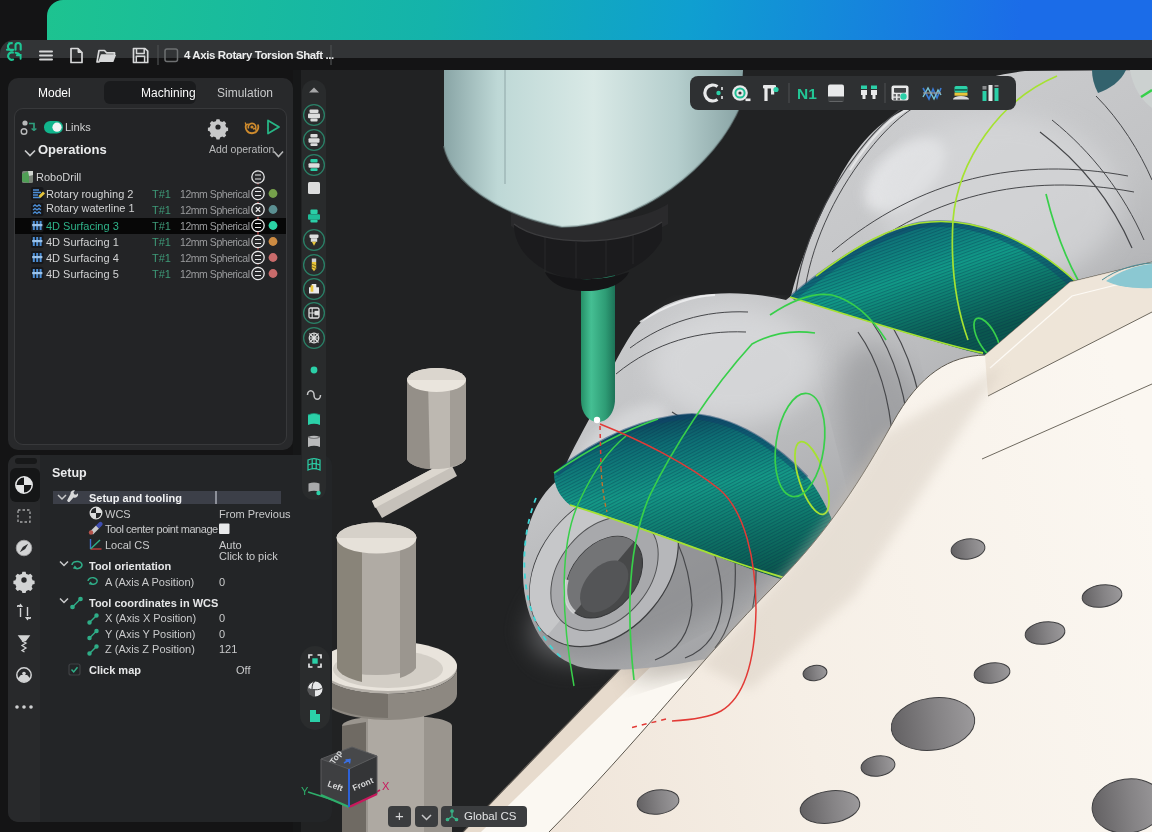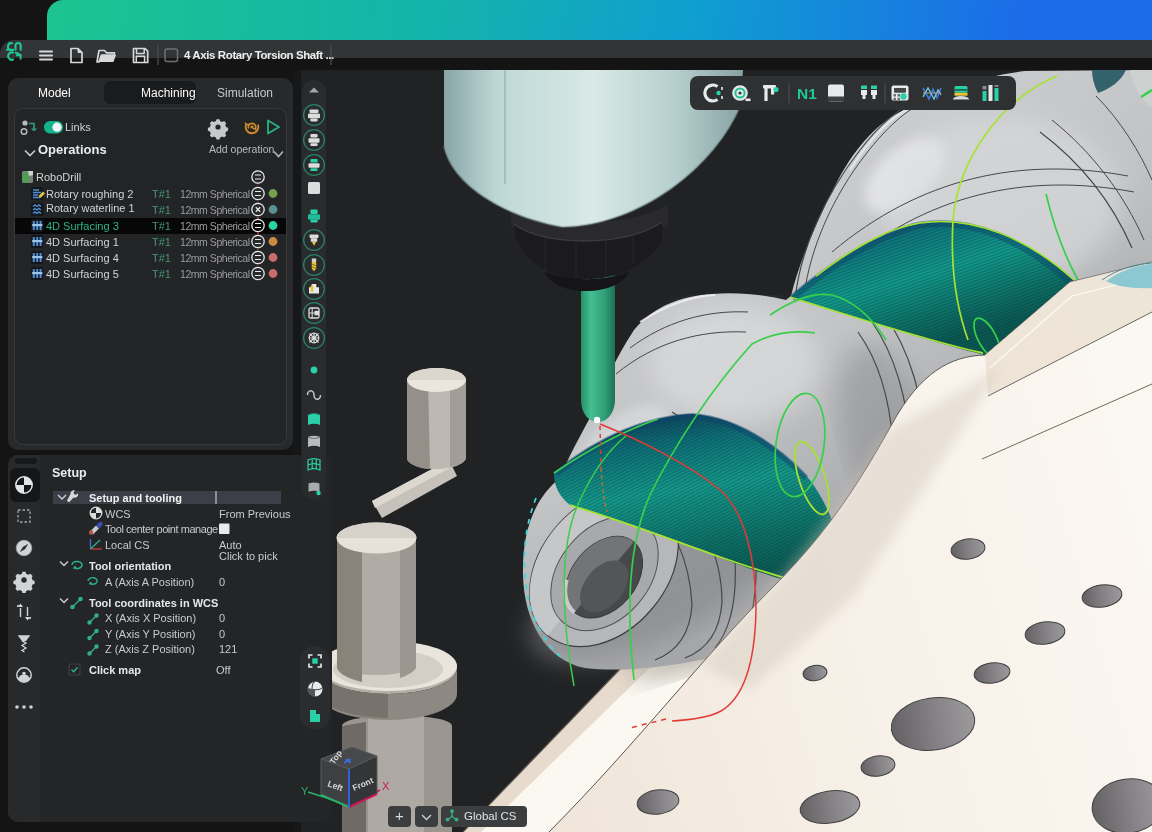--- a/index.html
+++ b/index.html
@@ -572,21 +572,21 @@
     <div class="t" style="left:97px;top:120.5px;">A (Axis A Position)</div>
     <div class="t" style="left:211px;top:120.5px;">0</div>
     <div class="t" style="left:81px;top:141.5px;font-weight:bold;color:#e6e7e8;">Tool coordinates in WCS</div>
     <div class="t" style="left:97px;top:157px;text-align:right;">X (Axis X Position)</div>
     <div class="t" style="left:211px;top:157px;">0</div>
     <div class="t" style="left:97px;top:172.5px;">Y (Axis Y Position)</div>
     <div class="t" style="left:211px;top:172.5px;">0</div>
     <div class="t" style="left:97px;top:188px;">Z (Axis Z Position)</div>
     <div class="t" style="left:211px;top:188px;">121</div>
     <div class="t" style="left:81px;top:209px;font-weight:bold;color:#e6e7e8;">Click map</div>
-    <div class="t" style="left:208px;top:209px;">Off</div>
+    <div class="t" style="left:228px;top:209px;">Off</div>
   </div>
   <div id="vtools" class="abs">
    <svg width="24" height="420" viewBox="0 0 24 420">
     <path d="M7,12.5 l5,-5 l5,5 z" fill="#a5a6a7"></path>
     <g fill="none" stroke="#2a8067" stroke-width="1.3">
       <circle cx="12" cy="35" r="10.4"></circle>
           <circle cx="12" cy="60" r="10.4"></circle>
           <circle cx="12" cy="85" r="10.4"></circle>
       <circle cx="12" cy="160" r="10.4"></circle>
           <circle cx="12" cy="185" r="10.4"></circle>

